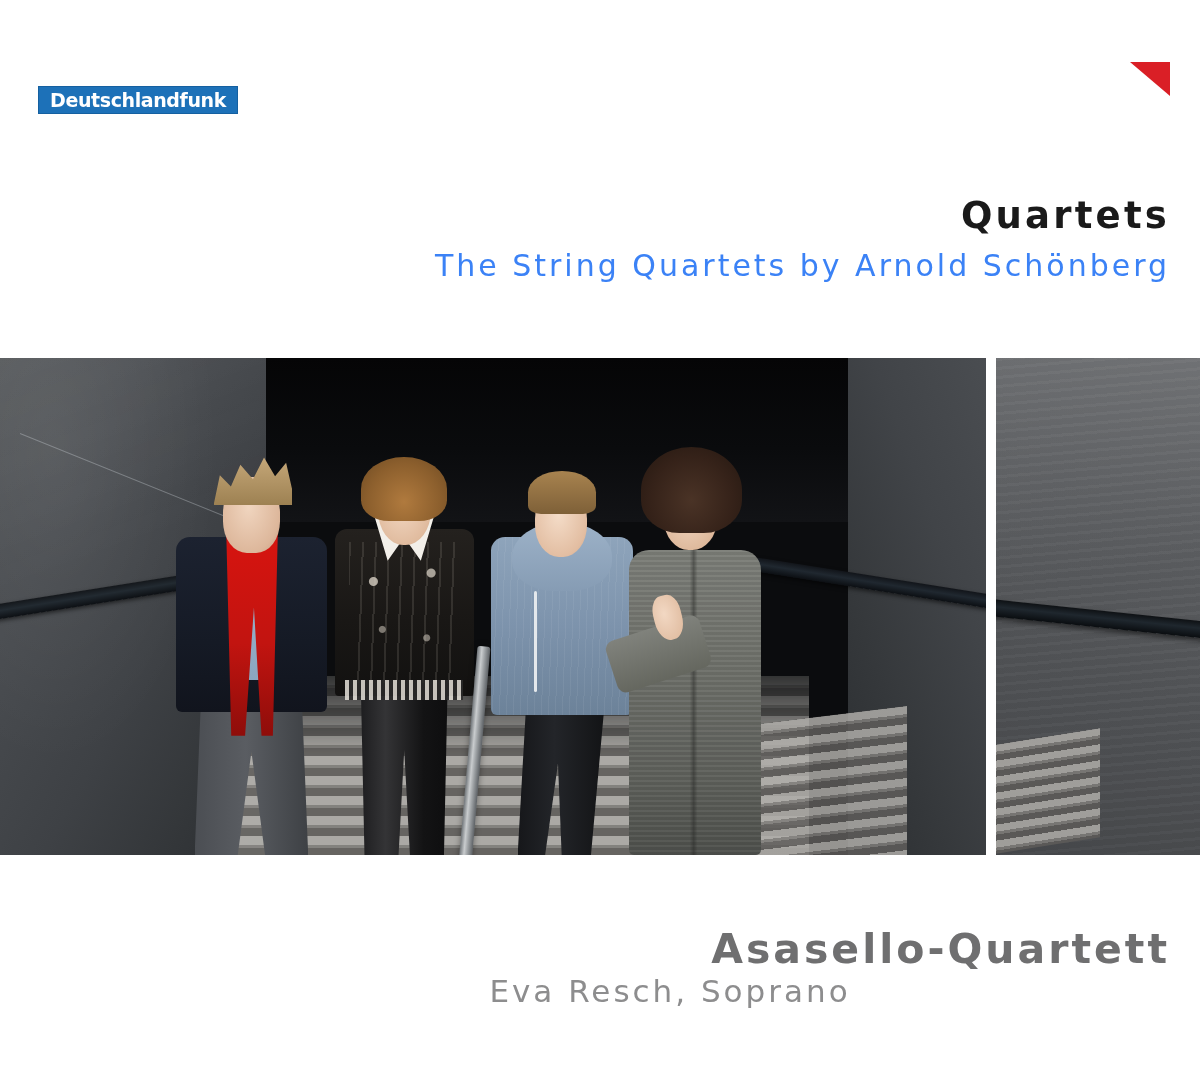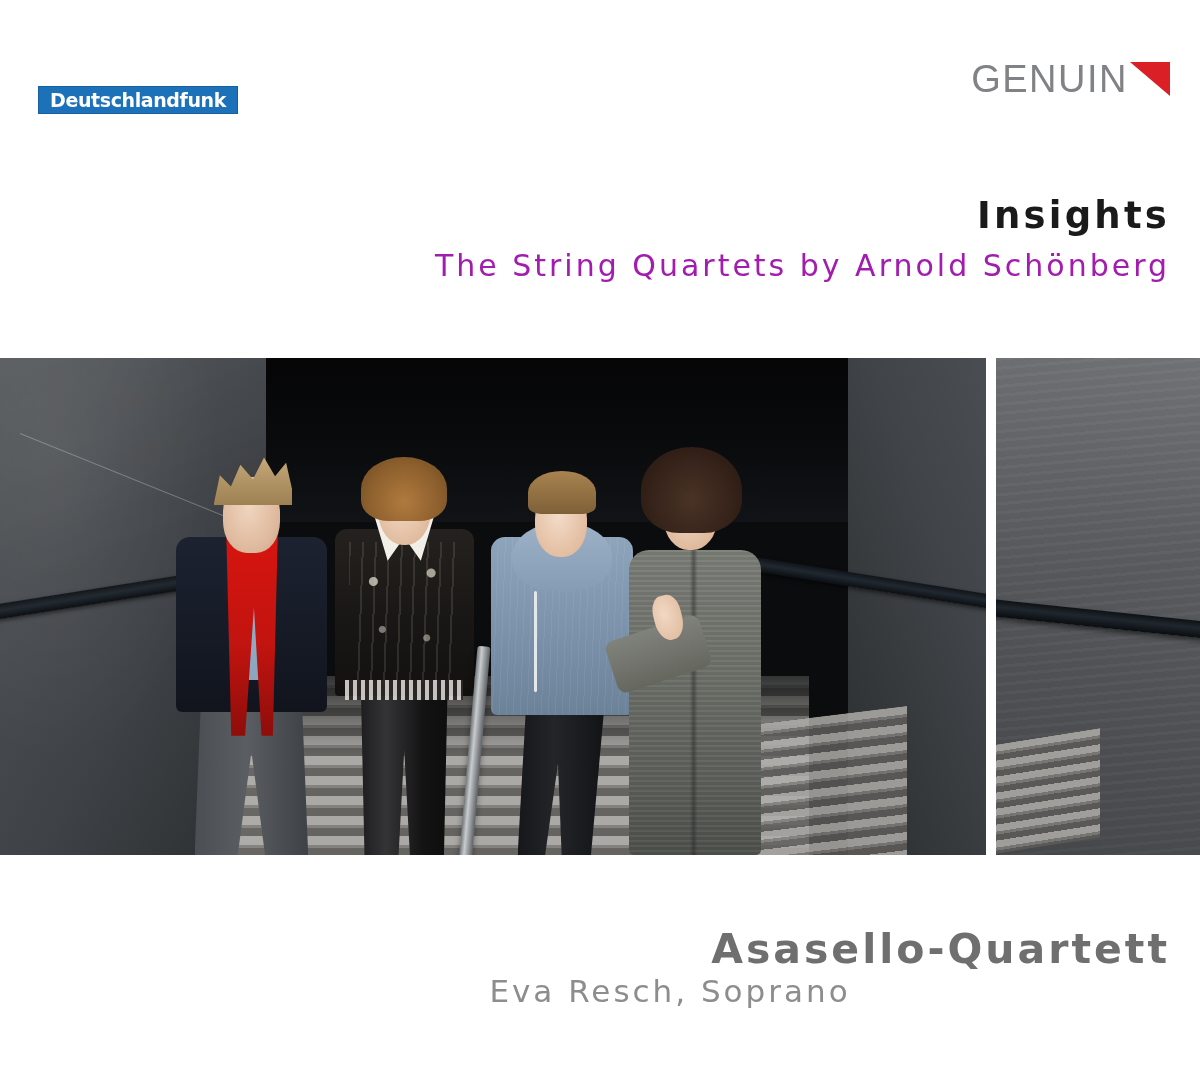--- a/index.html
+++ b/index.html
@@ -67,21 +67,21 @@
   .album-title {
     color:#1a1a1a;
     font-family:"DejaVu Sans", sans-serif;
     font-weight:bold;
     font-size:37px;
     letter-spacing:3.2px;
     line-height:1.1;
     white-space:nowrap;
   }
   .album-subtitle {
-    color:#a21caf;
+    color:#3b82f6;
     font-family:"DejaVu Sans", sans-serif;
     font-weight:normal;
     font-size:30px;
     letter-spacing:3.0px;
     line-height:1.25;
     margin-top:10px;
     white-space:nowrap;
   }
 
   
@@ -403,26 +403,25 @@
 </head>
 <body>
 
 <div class="cover">
 
   <div class="dlf-logo">
     <span>Deutschlandfunk</span>
   </div>
 
   <div class="genuin-logo">
-    <span class="genuin-word">GENUIN</span>
     <span class="genuin-tri"></span>
   </div>
 
   <div class="title-block">
-    <div class="album-title">Insights</div>
+    <div class="album-title">Quartets</div>
     <div class="album-subtitle">The String Quartets by Arnold Schönberg</div>
   </div>
 
   <div class="photo-area">
 
     <div class="photo-main">
       <div class="scene">
         <div class="ceiling"></div>
         <div class="wall-left"></div>
         <div class="wall-crack"></div>

